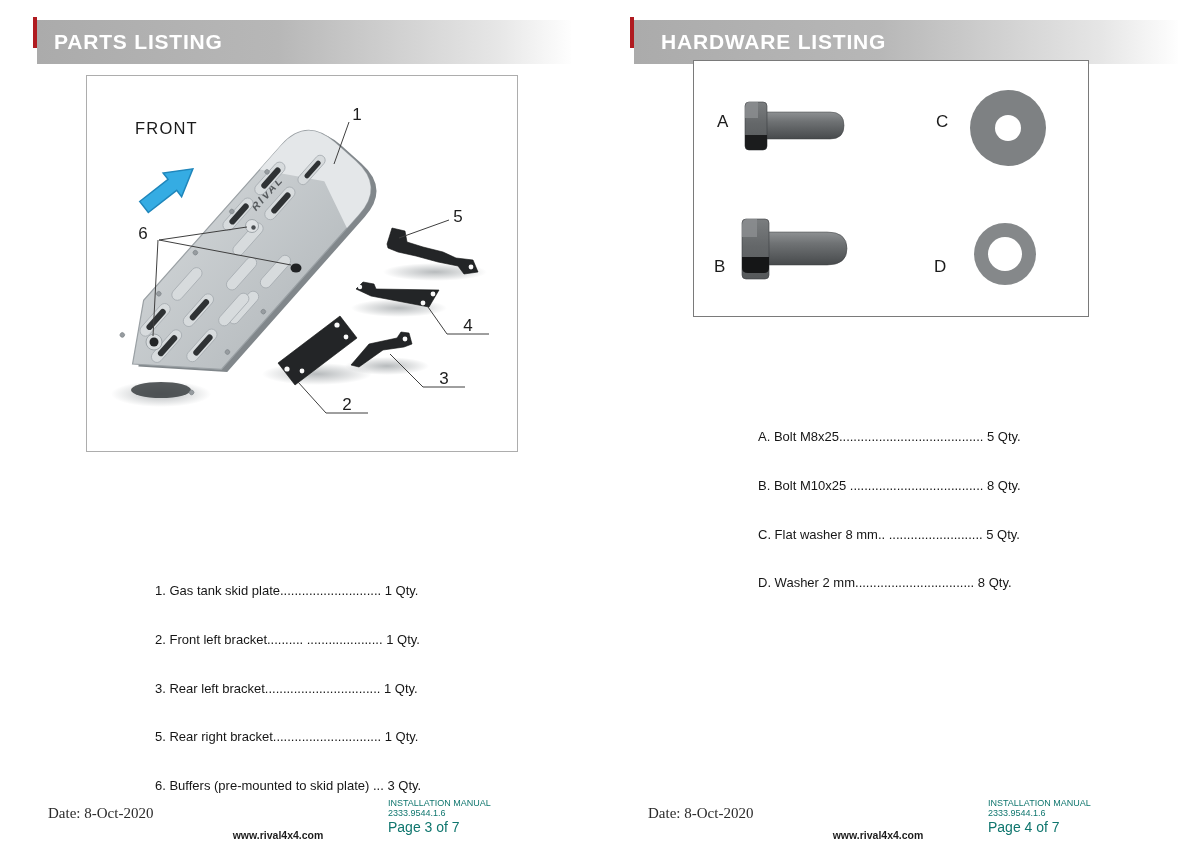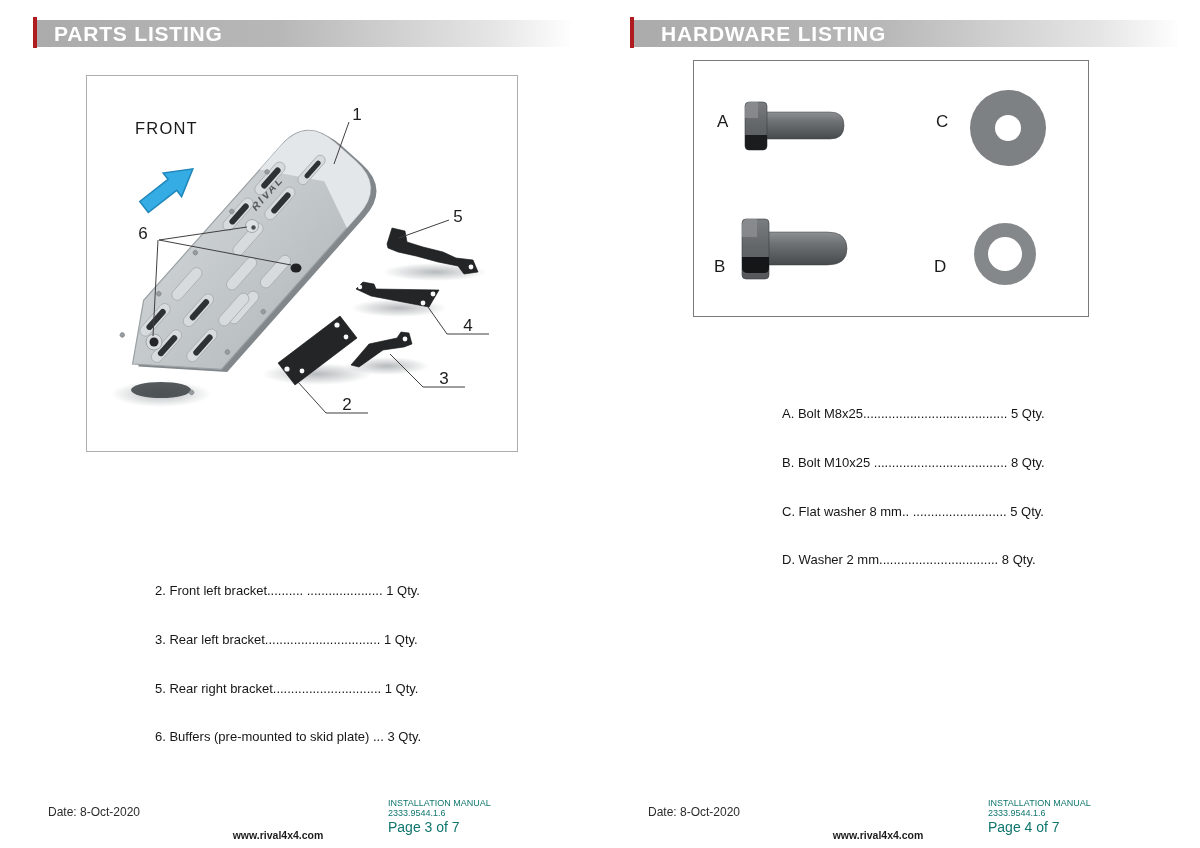--- a/index.html
+++ b/index.html
@@ -4,35 +4,35 @@
 <style>
   html,body{margin:0;padding:0;}
   body{
     width:1200px;height:848px;position:relative;background:#ffffff;
     font-family:"Liberation Sans", sans-serif;color:#141414;overflow:hidden;
   }
   .abs{position:absolute;}
   
   .hdr-red{width:4px;height:31px;background:#B01B20;}
   .hdr-bar{
-    height:27px;width:534px;
+    height:44px;width:534px;
     background:linear-gradient(90deg,#ABABAB 0%,#B7B7B7 45%,#E6E6E6 86%,#FEFEFE 100%);
     display:flex;align-items:center;
   }
   .hdr-title{
     font-size:21px;font-weight:bold;color:#ffffff;letter-spacing:0.8px;
     padding-left:17px;white-space:nowrap;
   }
   
   .diagram-box{border:1px solid #ADADAD;background:#ffffff;}
   .hw-box{border:1px solid #7A7A7A;background:#ffffff;}
   
   .list{font-size:13px;line-height:16.2px;color:#161616;white-space:pre;}
   
-  .ft-date{font-size:12px;color:#2b2b2b;}
+  .ft-date{font-size:15px;color:#2b2b2b;font-family:Liberation Serif, serif;}
   .ft-site{font-size:10.5px;font-weight:bold;color:#1c1c1c;text-align:center;width:140px;margin-top:26px;}
   .ft-man{width:160px;text-align:left;color:#0f766e;}
   .ft-man .l1{font-size:9px;}
   .ft-man .l2{font-size:14px;margin-top:1px;}
 </style>
 </head>
 <body>
 
 <div>
 
@@ -162,20 +162,21 @@
       </g>
 
       <text x="48" y="58" font-size="16.5" letter-spacing="1.2" fill="#1A1A1A">FRONT</text>
       <g transform="translate(57,131) rotate(-38)">
         <path d="M0,-7 L36,-7 L36,-15 L62,0 L36,15 L36,7 L0,7 Z" fill="#35ACE3" stroke="#1F86BB" stroke-width="1.5"></path>
       </g>
     </svg>
   </div>
 
   <div class="abs list" style="left:155px;top:551px;">
+    <div>1. Gas tank skid plate............................ 1 Qty.</div>
     <div>2. Front left bracket.......... ..................... 1 Qty.</div>
     <div>3. Rear left bracket................................ 1 Qty.</div>
     <div>5. Rear right bracket.............................. 1 Qty.</div>
     <div>6. Buffers (pre-mounted to skid plate) ... 3 Qty.</div>
   </div>
 
   <div class="abs ft-date" style="left:48px;top:805px;">Date: 8-Oct-2020</div>
   <div class="abs ft-site" style="left:208px;top:803px;">www.rival4x4.com</div>
   <div class="abs ft-man" style="left:388px;top:798px;">
     <div class="l1">INSTALLATION MANUAL 2333.9544.1.6</div>
@@ -231,21 +232,21 @@
         <circle cx="314" cy="67" r="13" fill="#FFFFFF"></circle>
       </g>
 
       <g>
         <circle cx="311" cy="193" r="31" fill="#85888A"></circle>
         <circle cx="311" cy="193" r="17" fill="#FFFFFF"></circle>
       </g>
     </svg>
   </div>
 
-  <div class="abs list" style="left:758px;top:374px;margin-left:24px;">
+  <div class="abs list" style="left:758px;top:397px;">
     <div>A. Bolt M8x25........................................ 5 Qty.</div>
     <div>B. Bolt M10x25 ..................................... 8 Qty.</div>
     <div>C. Flat washer 8 mm.. .......................... 5 Qty.</div>
     <div>D. Washer 2 mm................................. 8 Qty.</div>
   </div>
 
   <div class="abs ft-date" style="left:648px;top:805px;">Date: 8-Oct-2020</div>
   <div class="abs ft-site" style="left:808px;top:803px;">www.rival4x4.com</div>
   <div class="abs ft-man" style="left:988px;top:798px;">
     <div class="l1">INSTALLATION MANUAL 2333.9544.1.6</div>

